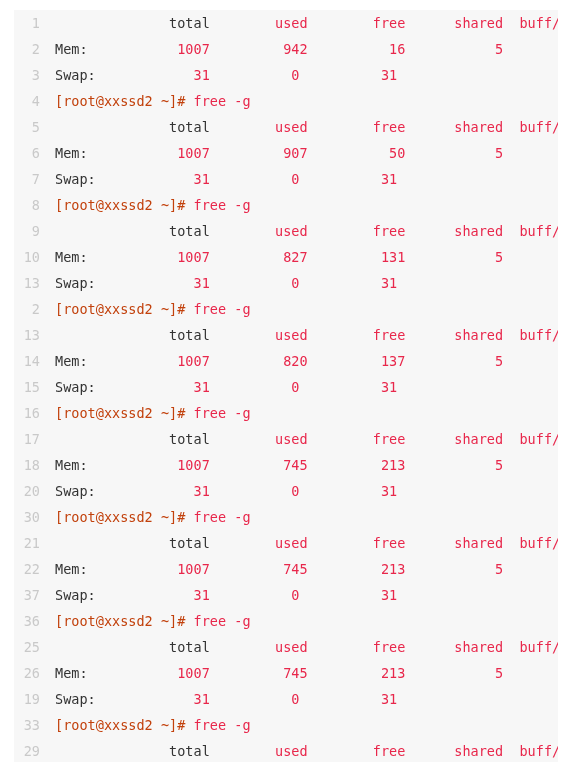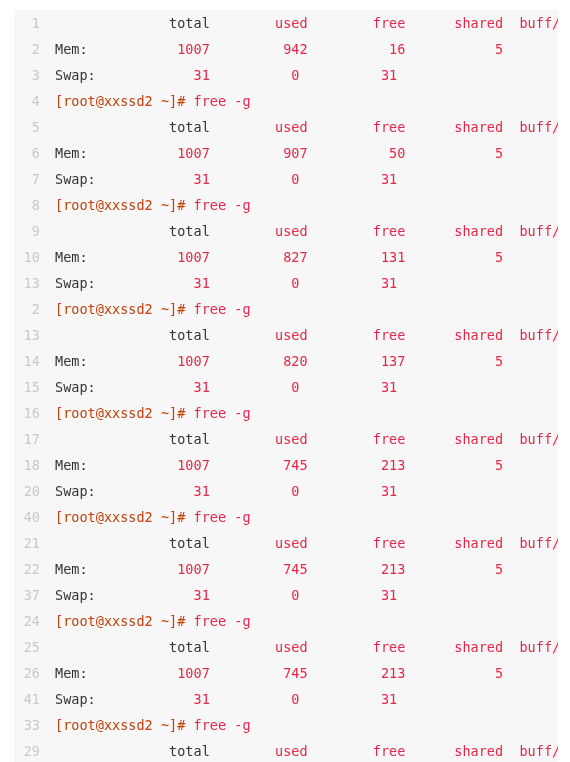--- a/index.html
+++ b/index.html
@@ -81,24 +81,24 @@
       <div class="code-line"><span class="ln">10</span><span class="lcontent"><span class="tok-plain">Mem:</span><span class="tok-plain">           </span><span class="tok-red">1007</span><span class="tok-plain">         </span><span class="tok-red">827</span><span class="tok-plain">         </span><span class="tok-red">131</span><span class="tok-plain">           </span><span class="tok-red">5</span><span class="tok-plain">          </span></span></div>
       <div class="code-line"><span class="ln">13</span><span class="lcontent"><span class="tok-plain">Swap:</span><span class="tok-plain">            </span><span class="tok-red">31</span><span class="tok-plain">          </span><span class="tok-red">0</span><span class="tok-plain">          </span><span class="tok-red">31</span></span></div>
       <div class="code-line"><span class="ln">2</span><span class="lcontent"><span class="tok-gray">[root@xxssd2 ~]# </span><span class="tok-red">free</span><span class="tok-plain"> </span><span class="tok-red">-g</span></span></div>
       <div class="code-line"><span class="ln">13</span><span class="lcontent"><span class="tok-plain">              </span><span class="tok-plain">total</span><span class="tok-plain">        </span><span class="tok-red">used</span><span class="tok-plain">        </span><span class="tok-red">free</span><span class="tok-plain">      </span><span class="tok-red">shared</span><span class="tok-plain">  </span><span class="tok-red">buff/cache</span></span></div>
       <div class="code-line"><span class="ln">14</span><span class="lcontent"><span class="tok-plain">Mem:</span><span class="tok-plain">           </span><span class="tok-red">1007</span><span class="tok-plain">         </span><span class="tok-red">820</span><span class="tok-plain">         </span><span class="tok-red">137</span><span class="tok-plain">           </span><span class="tok-red">5</span><span class="tok-plain">          </span></span></div>
       <div class="code-line"><span class="ln">15</span><span class="lcontent"><span class="tok-plain">Swap:</span><span class="tok-plain">            </span><span class="tok-red">31</span><span class="tok-plain">          </span><span class="tok-red">0</span><span class="tok-plain">          </span><span class="tok-red">31</span></span></div>
       <div class="code-line"><span class="ln">16</span><span class="lcontent"><span class="tok-gray">[root@xxssd2 ~]# </span><span class="tok-red">free</span><span class="tok-plain"> </span><span class="tok-red">-g</span></span></div>
       <div class="code-line"><span class="ln">17</span><span class="lcontent"><span class="tok-plain">              </span><span class="tok-plain">total</span><span class="tok-plain">        </span><span class="tok-red">used</span><span class="tok-plain">        </span><span class="tok-red">free</span><span class="tok-plain">      </span><span class="tok-red">shared</span><span class="tok-plain">  </span><span class="tok-red">buff/cache</span></span></div>
       <div class="code-line"><span class="ln">18</span><span class="lcontent"><span class="tok-plain">Mem:</span><span class="tok-plain">           </span><span class="tok-red">1007</span><span class="tok-plain">         </span><span class="tok-red">745</span><span class="tok-plain">         </span><span class="tok-red">213</span><span class="tok-plain">           </span><span class="tok-red">5</span><span class="tok-plain">          </span></span></div>
       <div class="code-line"><span class="ln">20</span><span class="lcontent"><span class="tok-plain">Swap:</span><span class="tok-plain">            </span><span class="tok-red">31</span><span class="tok-plain">          </span><span class="tok-red">0</span><span class="tok-plain">          </span><span class="tok-red">31</span></span></div>
-      <div class="code-line"><span class="ln">40</span><span class="lcontent"><span class="tok-gray">[root@xxssd2 ~]# </span><span class="tok-red">free</span><span class="tok-plain"> </span><span class="tok-red">-g</span></span></div>
+      <div class="code-line"><span class="ln">30</span><span class="lcontent"><span class="tok-gray">[root@xxssd2 ~]# </span><span class="tok-red">free</span><span class="tok-plain"> </span><span class="tok-red">-g</span></span></div>
       <div class="code-line"><span class="ln">21</span><span class="lcontent"><span class="tok-plain">              </span><span class="tok-plain">total</span><span class="tok-plain">        </span><span class="tok-red">used</span><span class="tok-plain">        </span><span class="tok-red">free</span><span class="tok-plain">      </span><span class="tok-red">shared</span><span class="tok-plain">  </span><span class="tok-red">buff/cache</span></span></div>
       <div class="code-line"><span class="ln">22</span><span class="lcontent"><span class="tok-plain">Mem:</span><span class="tok-plain">           </span><span class="tok-red">1007</span><span class="tok-plain">         </span><span class="tok-red">745</span><span class="tok-plain">         </span><span class="tok-red">213</span><span class="tok-plain">           </span><span class="tok-red">5</span><span class="tok-plain">          </span></span></div>
       <div class="code-line"><span class="ln">37</span><span class="lcontent"><span class="tok-plain">Swap:</span><span class="tok-plain">            </span><span class="tok-red">31</span><span class="tok-plain">          </span><span class="tok-red">0</span><span class="tok-plain">          </span><span class="tok-red">31</span></span></div>
-      <div class="code-line"><span class="ln">24</span><span class="lcontent"><span class="tok-gray">[root@xxssd2 ~]# </span><span class="tok-red">free</span><span class="tok-plain"> </span><span class="tok-red">-g</span></span></div>
+      <div class="code-line"><span class="ln">36</span><span class="lcontent"><span class="tok-gray">[root@xxssd2 ~]# </span><span class="tok-red">free</span><span class="tok-plain"> </span><span class="tok-red">-g</span></span></div>
       <div class="code-line"><span class="ln">25</span><span class="lcontent"><span class="tok-plain">              </span><span class="tok-plain">total</span><span class="tok-plain">        </span><span class="tok-red">used</span><span class="tok-plain">        </span><span class="tok-red">free</span><span class="tok-plain">      </span><span class="tok-red">shared</span><span class="tok-plain">  </span><span class="tok-red">buff/cache</span></span></div>
       <div class="code-line"><span class="ln">26</span><span class="lcontent"><span class="tok-plain">Mem:</span><span class="tok-plain">           </span><span class="tok-red">1007</span><span class="tok-plain">         </span><span class="tok-red">745</span><span class="tok-plain">         </span><span class="tok-red">213</span><span class="tok-plain">           </span><span class="tok-red">5</span><span class="tok-plain">          </span></span></div>
-      <div class="code-line"><span class="ln">41</span><span class="lcontent"><span class="tok-plain">Swap:</span><span class="tok-plain">            </span><span class="tok-red">31</span><span class="tok-plain">          </span><span class="tok-red">0</span><span class="tok-plain">          </span><span class="tok-red">31</span></span></div>
+      <div class="code-line"><span class="ln">19</span><span class="lcontent"><span class="tok-plain">Swap:</span><span class="tok-plain">            </span><span class="tok-red">31</span><span class="tok-plain">          </span><span class="tok-red">0</span><span class="tok-plain">          </span><span class="tok-red">31</span></span></div>
       <div class="code-line"><span class="ln">33</span><span class="lcontent"><span class="tok-gray">[root@xxssd2 ~]# </span><span class="tok-red">free</span><span class="tok-plain"> </span><span class="tok-red">-g</span></span></div>
       <div class="code-line"><span class="ln">29</span><span class="lcontent"><span class="tok-plain">              </span><span class="tok-plain">total</span><span class="tok-plain">        </span><span class="tok-red">used</span><span class="tok-plain">        </span><span class="tok-red">free</span><span class="tok-plain">      </span><span class="tok-red">shared</span><span class="tok-plain">  </span><span class="tok-red">buff/cache</span></span></div>
     </div>
 </div>
 
 </body></html>

